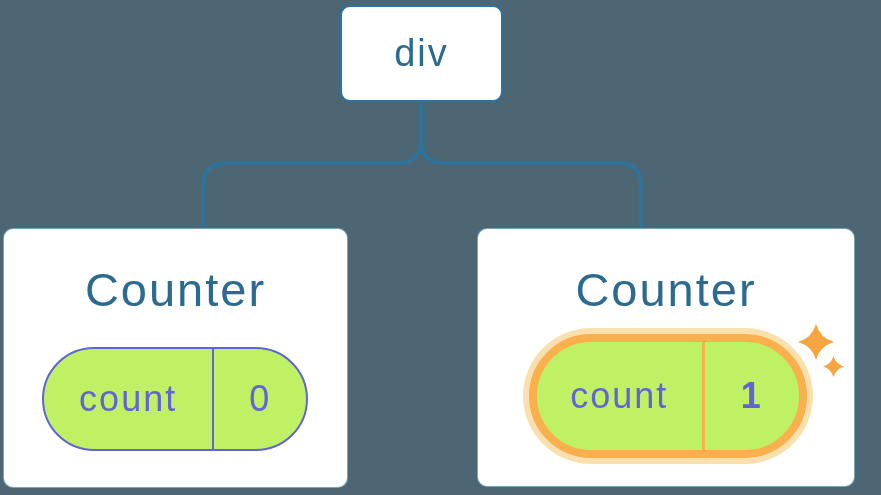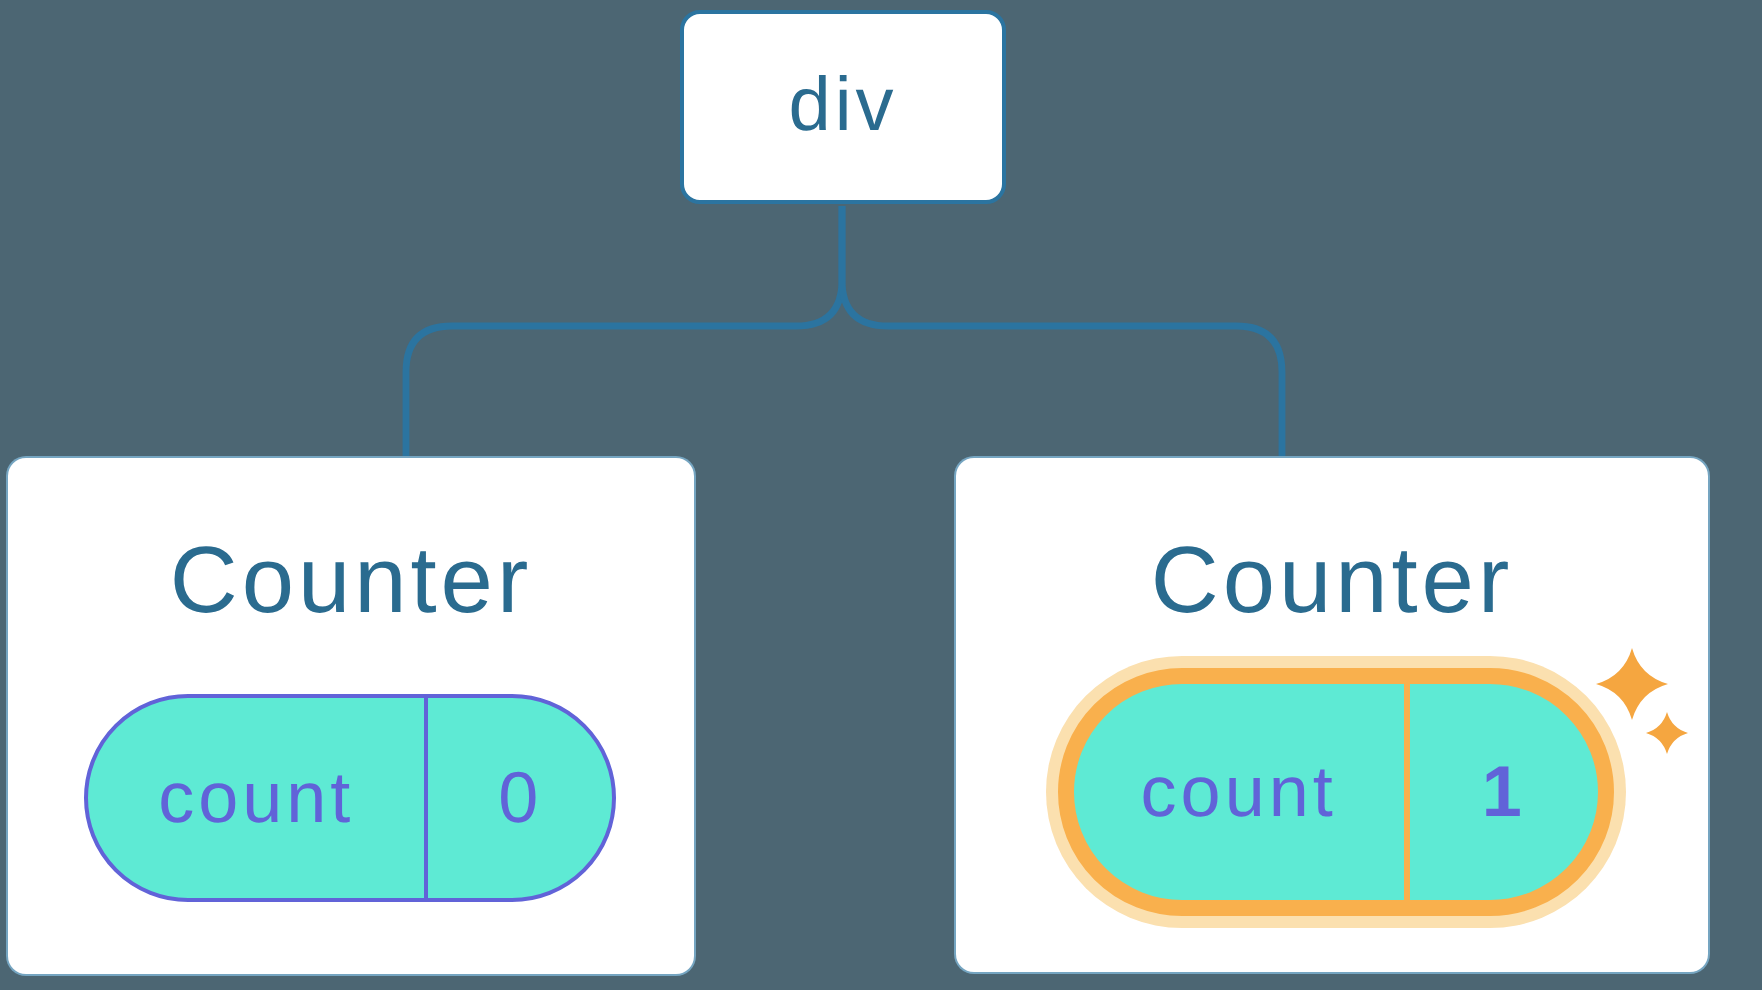--- a/index.html
+++ b/index.html
@@ -58,21 +58,21 @@
     color: #2A6B8F;
     line-height: 44px;
     z-index: 2;
   }
   .title-left  { left: 3px;   width: 345px; }
   .title-right { left: 477px; width: 378px; }
   .pill {
     position: absolute;
     display: flex;
     align-items: stretch;
-    background: #5eead4;
+    background: #bef264;
     box-sizing: border-box;
     border-radius: 999px;
     overflow: hidden;
     z-index: 2;
   }
   .pill-plain {
     left: 42px; top: 347px;
     width: 266px; height: 104px;
     border: 2px solid #6163D8;
   }

